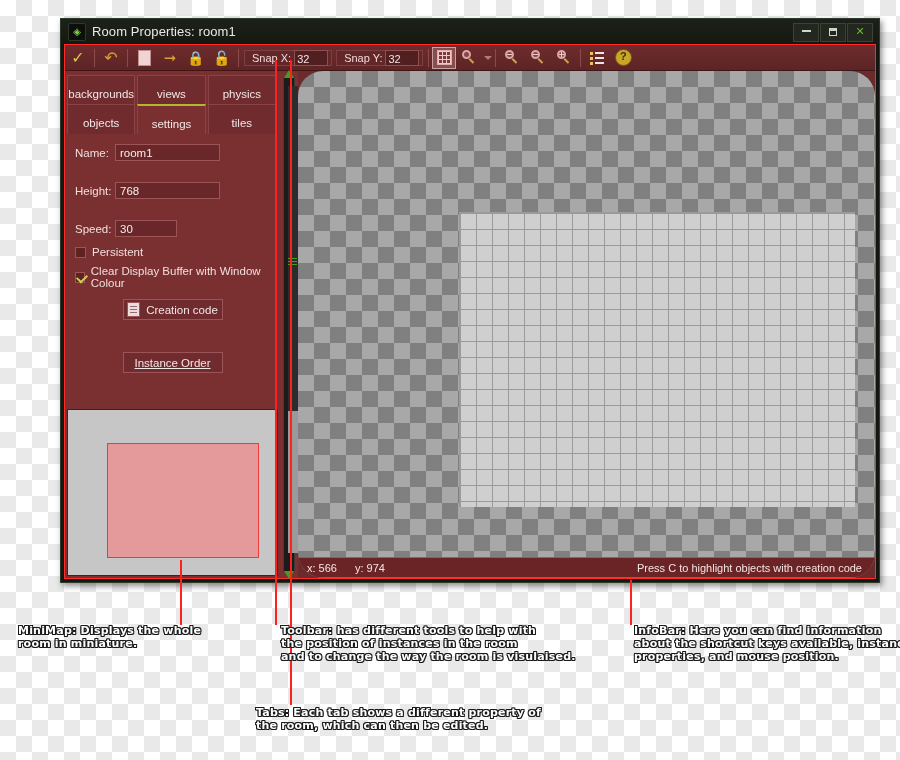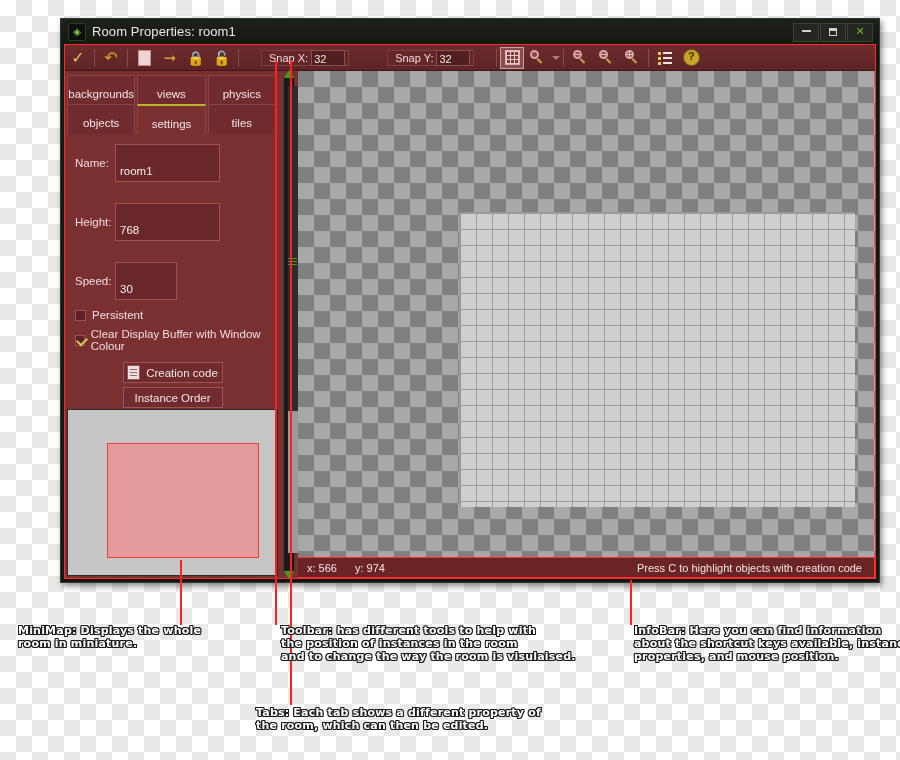--- a/index.html
+++ b/index.html
@@ -65,21 +65,21 @@
     width:26px;height:24px;display:flex;align-items:center;justify-content:center;
     font-size:14px;color:#e0c070;
   }
   .tb-sep{width:1px;height:18px;background:#8c4a4c;margin:0 3px;}
   .tb-label{color:#f0dada;font-size:11px;margin-left:4px;}
   .tb-input{
     width:34px;height:16px;background:#521f21;border:1px solid #8c5052;
     color:#f2e2e2;font-size:11px;line-height:16px;padding:0 2px;margin-left:3px;
     box-sizing:border-box;
   }
-  .tb-group{display:flex;align-items:center;background:#63272a;border:1px solid #7d4042;height:16px;padding:0 3px;box-sizing:border-box;margin:0 19px;}
+  .tb-group{display:flex;align-items:center;background:#63272a;border:1px solid #7d4042;height:16px;padding:0 3px;box-sizing:border-box;margin:0 2px;}
   .grid-icon{
     width:15px;height:15px;background:
       repeating-linear-gradient(#f0c8c8 0 1px, transparent 1px 4px),
       repeating-linear-gradient(90deg,#f0c8c8 0 1px, transparent 1px 4px),
       #7a3a3c;
     border:1px solid #d8b0b0;box-sizing:border-box;
   }
   .magnifier{display:inline-block;width:15px;height:15px;position:relative;}
   .magnifier i{
     position:absolute;left:0;top:0;width:9px;height:9px;border-radius:50%;
@@ -111,21 +111,21 @@
     flex:1;text-align:center;font-size:11.5px;color:#f3e6e6;
     padding:12px 0 4px 0;background:#6f2b2d;border:1px solid #8a4446;border-bottom:none;
     margin-right:2px;box-sizing:border-box;
   }
   .tab.active{background:#7a2f31;border-top:2px solid #b5b52e;}
   #fields{padding:10px 10px 0 10px;color:#f0dede;font-size:11.5px;}
   .field-row{display:flex;align-items:center;margin-bottom:9px;}
   .field-label{width:40px;}
   .field-input{
     background:#6a2729;border:1px solid #9c5456;color:#f6ecec;
-    font-size:11.5px;height:17px;line-height:16px;padding:18px 4px;box-sizing:border-box;
+    font-size:11.5px;height:17px;line-height:16px;padding:0 4px;box-sizing:border-box;
   }
   #name-input{width:105px;}
   #width-input{width:105px;}
   #height-input{width:105px;}
   #speed-input{width:62px;}
   .gap{height:12px;}
   .check-row{display:flex;align-items:center;margin-bottom:7px;font-size:11.5px;color:#f0dede;}
   .checkbox{
     width:11px;height:11px;background:#5e2223;border:1px solid #9c5456;margin-right:6px;
     position:relative;box-sizing:border-box;
@@ -177,20 +177,21 @@
   
   #canvas-area{
     position:absolute;left:233px;top:26px;right:0;bottom:0;
     background-color:#808080;
     background-image:
       linear-gradient(45deg,#a8a8a8 25%,transparent 25%,transparent 75%,#a8a8a8 75%),
       linear-gradient(45deg,#a8a8a8 25%,transparent 25%,transparent 75%,#a8a8a8 75%);
     background-size:32px 32px;
     background-position:0 0,16px 16px;
     overflow:hidden;
+    border-radius:25px;
   }
   #room-rect{
     position:absolute;left:161px;top:141px;width:396px;height:295px;
     background-color:#cfcfcf;
     background-image:
       repeating-linear-gradient(#9a9a9a 0 1px,transparent 1px 16px),
       repeating-linear-gradient(90deg,#9a9a9a 0 1px,transparent 1px 16px);
     border-top:1px solid #9a9a9a;border-left:1px solid #9a9a9a;
     box-sizing:border-box;
   }
@@ -346,21 +347,21 @@
         </div>
         <div class="check-row">
           <span class="checkbox checked"></span>
           <span>Clear Display Buffer with Window Colour</span>
         </div>
 
         <div class="panel-btn">
           <span class="doc-icon"></span>
           <span>Creation code</span>
         </div>
-        <div class="panel-btn" style="margin-top:4px;">
+        <div class="panel-btn" style="margin-top:32px;text-decoration:underline;">
           <span>Instance Order</span>
         </div>
       </div>
 
       <div id="minimap">
         <div id="minimap-room"></div>
       </div>
     </div>
 
     <div id="splitter">

